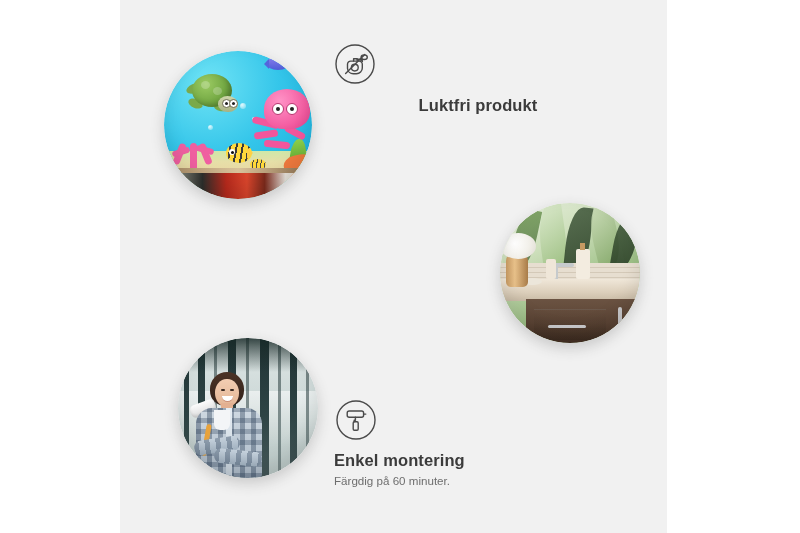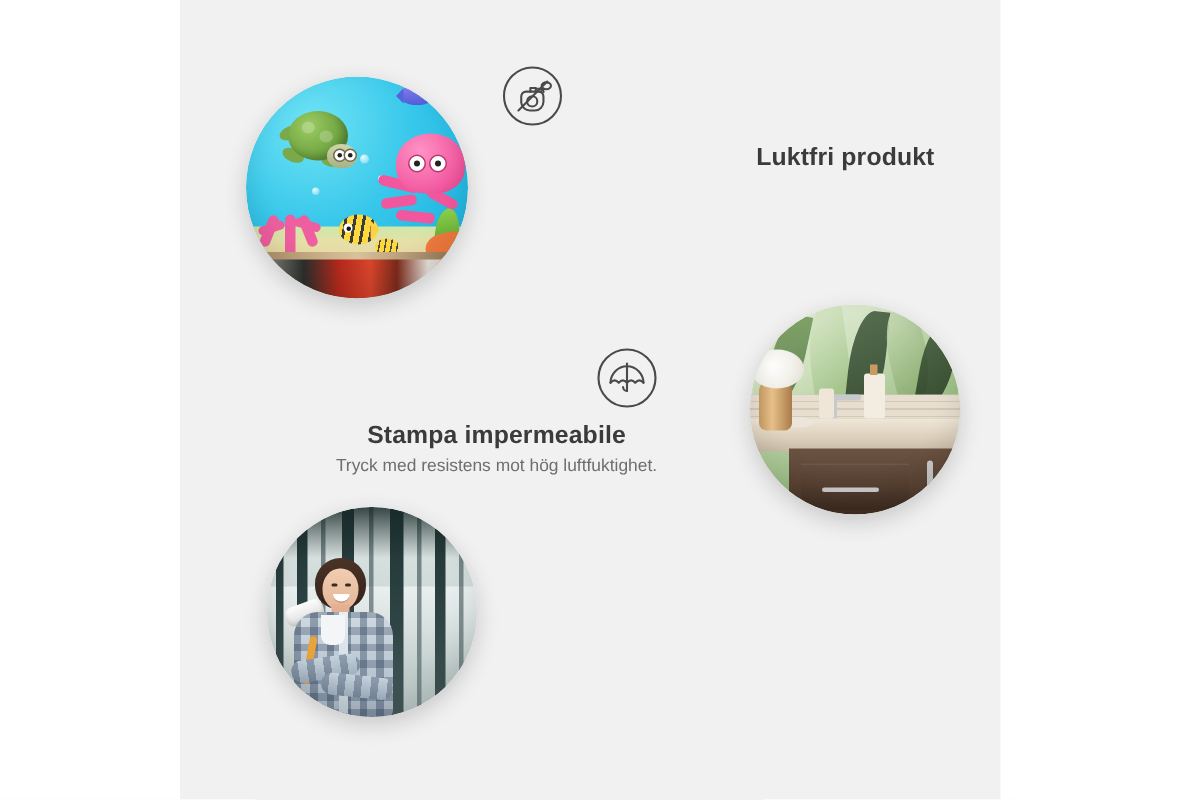--- a/index.html
+++ b/index.html
@@ -51,21 +51,21 @@
     font-size: 11.6px;
     line-height: 16.4px;
     font-weight: 400;
   }
 
   
   #feature-odourless {
     left: 333px;
     top: 42px;
     width: 290px;
-    text-align: right;
+    text-align: center;
   }
   #feature-odourless .title { margin: 10px 0 4px 0; }
   #feature-odourless .body  { width: 285px; }
 
   
   #feature-waterproof {
     left: 200px;
     top: 230px;
     width: 262px;
     text-align: center;
@@ -573,29 +573,28 @@
         <path d="M24.2 17.2 h3.0 a2.2 2.2 0 0 1 2.2 2.2"></path>
         <ellipse cx="31.2" cy="15.2" rx="3.1" ry="2.3"></ellipse>
         <path d="M29.4 17.0 l-1.6 1.7"></path>
         <circle cx="21.8" cy="25.6" r="3.4"></circle>
         <path d="M12.6 31.6 L31.8 12.4"></path>
       </svg>
     </div>
     <div class="title">Luktfri produkt</div>
   </div>
 
-  <div class="feature" id="feature-waterproof">
+
+  <div class="feature" id="feature-easy-mount">
     <div class="icon-wrap">
       <svg width="44" height="44" viewBox="0 0 44 44" fill="none" stroke="#4a4a4a" stroke-width="1.4" stroke-linecap="round" stroke-linejoin="round">
         <circle cx="22" cy="22" r="19"></circle>
-        <path d="M11 25.2 a11 11 0 0 1 22 0"></path>
-        <path d="M11 25.2 q2.75 -3.2 5.5 0 q2.75 -3.2 5.5 0 q2.75 -3.2 5.5 0 q2.75 -3.2 5.5 0"></path>
-        <path d="M22 14.2 v16.4"></path>
-        <path d="M22 30.6 a2.6 2.6 0 0 1 -2.6 -2.6"></path>
-        <path d="M22 12.3 v1.9"></path>
+        <rect x="13.2" y="13.0" width="16.4" height="6.2" rx="2"></rect>
+        <path d="M29.6 16.1 h2.2"></path>
+        <path d="M21.4 19.2 v3.0 h-1.2 v1.6"></path>
+        <rect x="19.2" y="23.8" width="5.0" height="8.4" rx="1.2"></rect>
       </svg>
     </div>
-    <div class="title">Stampa impermeabile</div>
-    <div class="body">Tryck med resistens mot hög luftfuktighet.</div>
+    <div class="title">Enkel montering</div>
+    <div class="body">Färgdig på 60 minuter.</div>
   </div>
 
-
 </div>
 
 </body></html>

